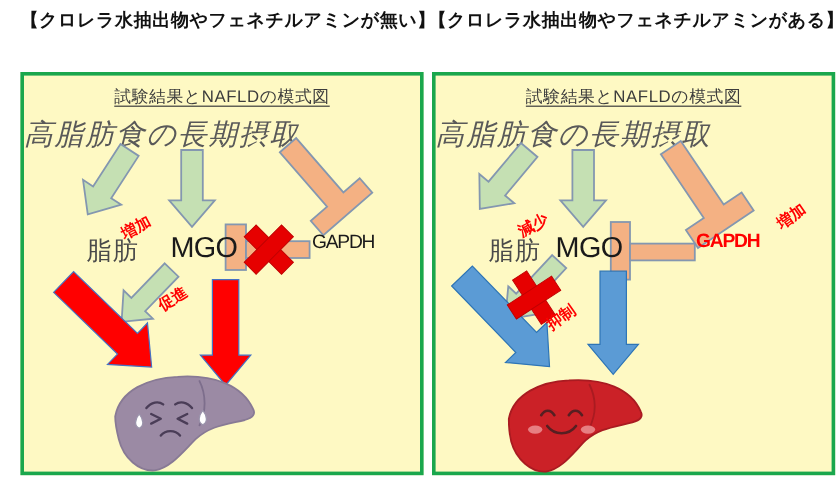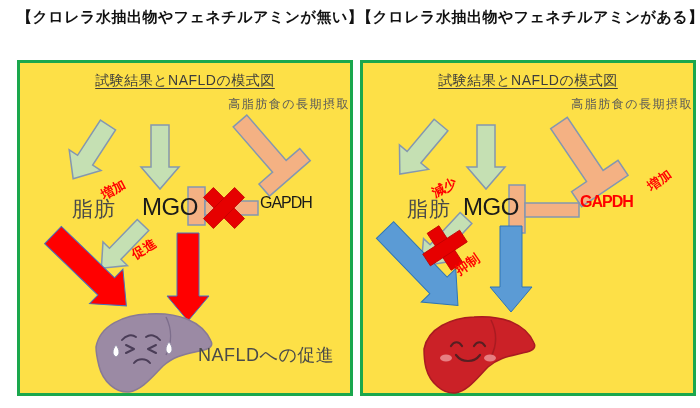--- a/index.html
+++ b/index.html
@@ -2,27 +2,27 @@
 <html><head>
 <meta charset="utf-8">
 <style>
   html,body{margin:0;padding:0;background:#fff;}
   .stage{position:relative;width:700px;height:408px;background:#fff;
          font-family:"Liberation Sans","DejaVu Sans",sans-serif;overflow:hidden;}
   .hdr{position:absolute;top:8px;font-weight:bold;font-size:15px;color:#111;
        text-align:center;white-space:nowrap;letter-spacing:0.5px;}
   .hdr-left{left:17px;width:336px;}
   .hdr-right{left:357px;width:336px;}
-  .panel{position:absolute;top:60px;width:330px;height:330px;border:3px solid #1aa74d;background:#fde047;}
+  .panel{position:absolute;top:60px;width:330px;height:330px;border:3px solid #1aa74d;background:#fef9c3;}
   .panel-left{left:17px;}
   .panel-right{left:360px;}
   .ptitle{position:absolute;top:9px;left:0;width:100%;text-align:center;font-size:14px;
           color:#3c3c3c;text-decoration:underline;text-underline-offset:3px;letter-spacing:0.5px;}
-  .subtitle{position:absolute;top:33px;left:0;width:100%;text-align:right;font-size:12px;
-            letter-spacing:1.5px;color:#595959;}
+  .subtitle{position:absolute;top:33px;left:0;width:100%;text-align:left;font-size:24px;
+            letter-spacing:1.5px;color:#595959;font-style:italic;}
   .arrows{position:absolute;left:0;top:0;}
   .lbl{position:absolute;white-space:nowrap;}
   .fat{font-size:21px;color:#4a4a4a;letter-spacing:1px;margin-left:36px;}
   .mgo{font-size:24px;color:#1a1a1a;letter-spacing:-0.5px;margin-left:10px;}
   .gapdh{font-size:16px;color:#1a1a1a;letter-spacing:-1px;}
   .gapdh-red{color:#ff0000;font-weight:bold;}
   .ann{position:absolute;color:#ff0000;font-weight:bold;font-size:13px;white-space:nowrap;
        transform-origin:left center;}
   .result{position:absolute;font-size:18px;color:#4a4a4a;white-space:nowrap;letter-spacing:0.5px;}
   .liver{position:absolute;}
@@ -85,21 +85,20 @@
       <path d="M76,8 C82,20 82,34 76,46" fill="none" stroke="#7d6e8c" stroke-width="1.5"></path>
       <path class="face" d="M32,31 C36,26 42,25 46,28"></path>
       <path class="face" d="M56,28 C60,25 66,26 70,31"></path>
       <path class="face" d="M36,36 L44,40 L36,44"></path>
       <path class="face" d="M66,36 L58,40 L66,44"></path>
       <path class="face" d="M44,54 C48,49 56,49 60,54"></path>
       <path d="M26,36 C30,41 30,46 26,48 C22,46 22,41 26,36 Z" fill="#ffffff" stroke="#9a93ab" stroke-width="1"></path>
       <path d="M79,33 C83,38 83,43 79,45 C75,43 75,38 79,33 Z" fill="#ffffff" stroke="#9a93ab" stroke-width="1"></path>
     </svg>
 
-    <span class="result" style="left:178px;top:280px">NAFLDへの促進</span>
   </section>
 
   <section class="panel panel-right">
     <div class="ptitle">試験結果とNAFLDの模式図</div>
     <div class="subtitle">高脂肪食の長期摂取</div>
 
     <svg class="arrows" width="330" height="330" viewBox="0 0 330 330">
       <g class="ga" transform="translate(78,62) rotate(40)" fill="#c5e0b3">
         <polygon points="-9,0 9,0 9,42 19,42 0,64 -19,42 -9,42"></polygon>
       </g>

